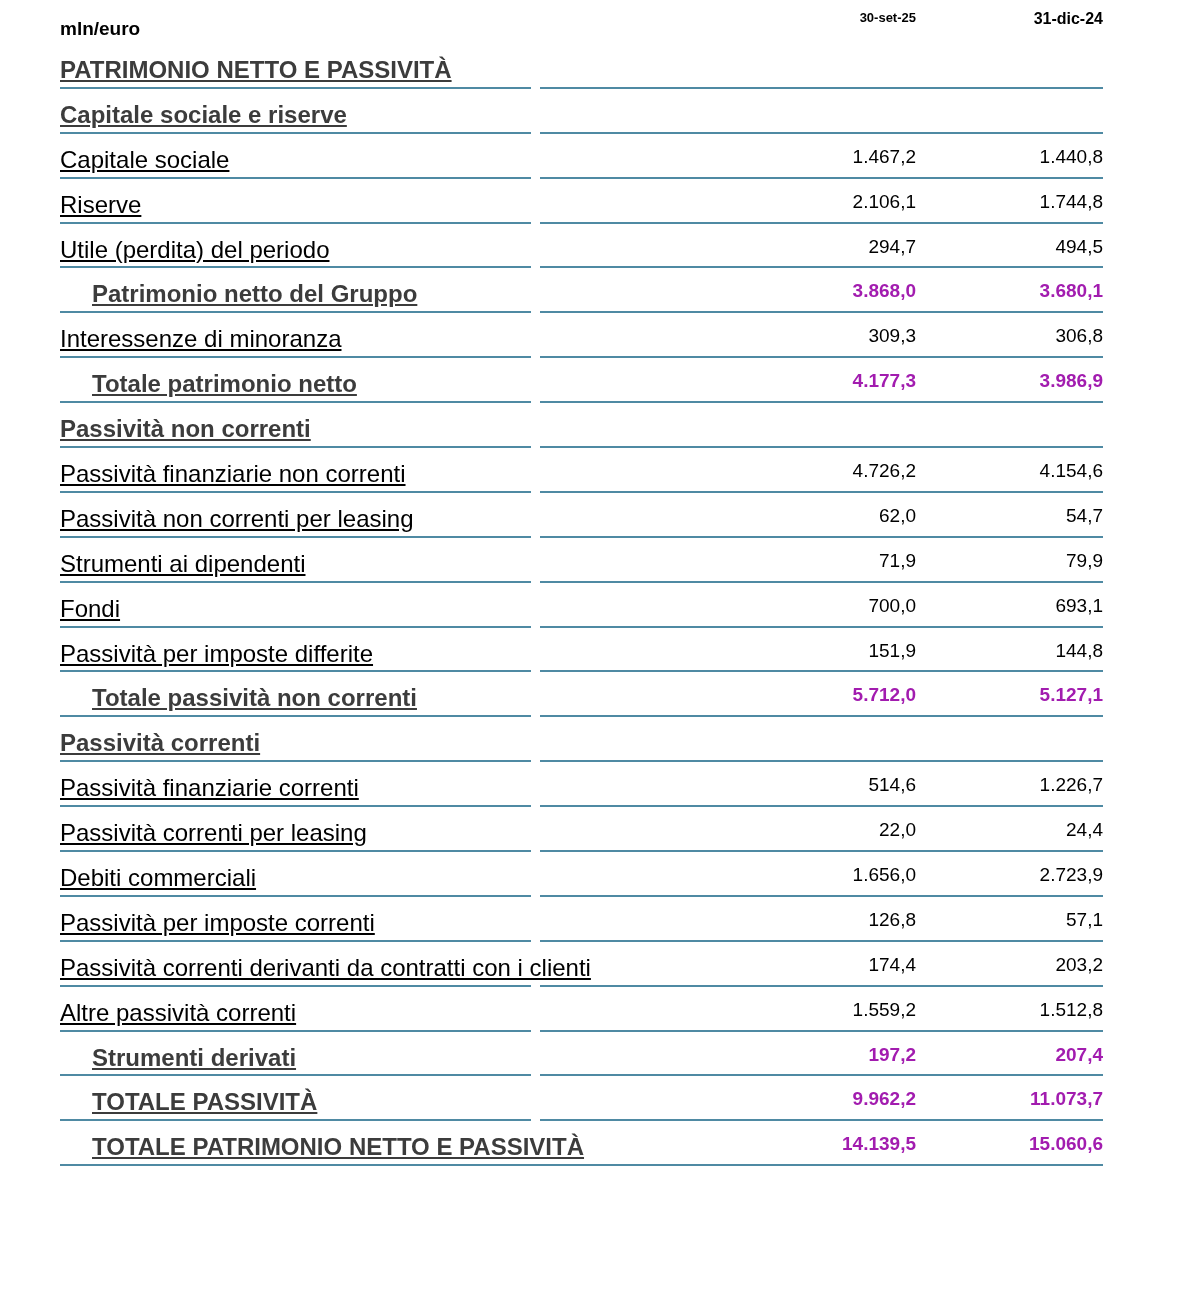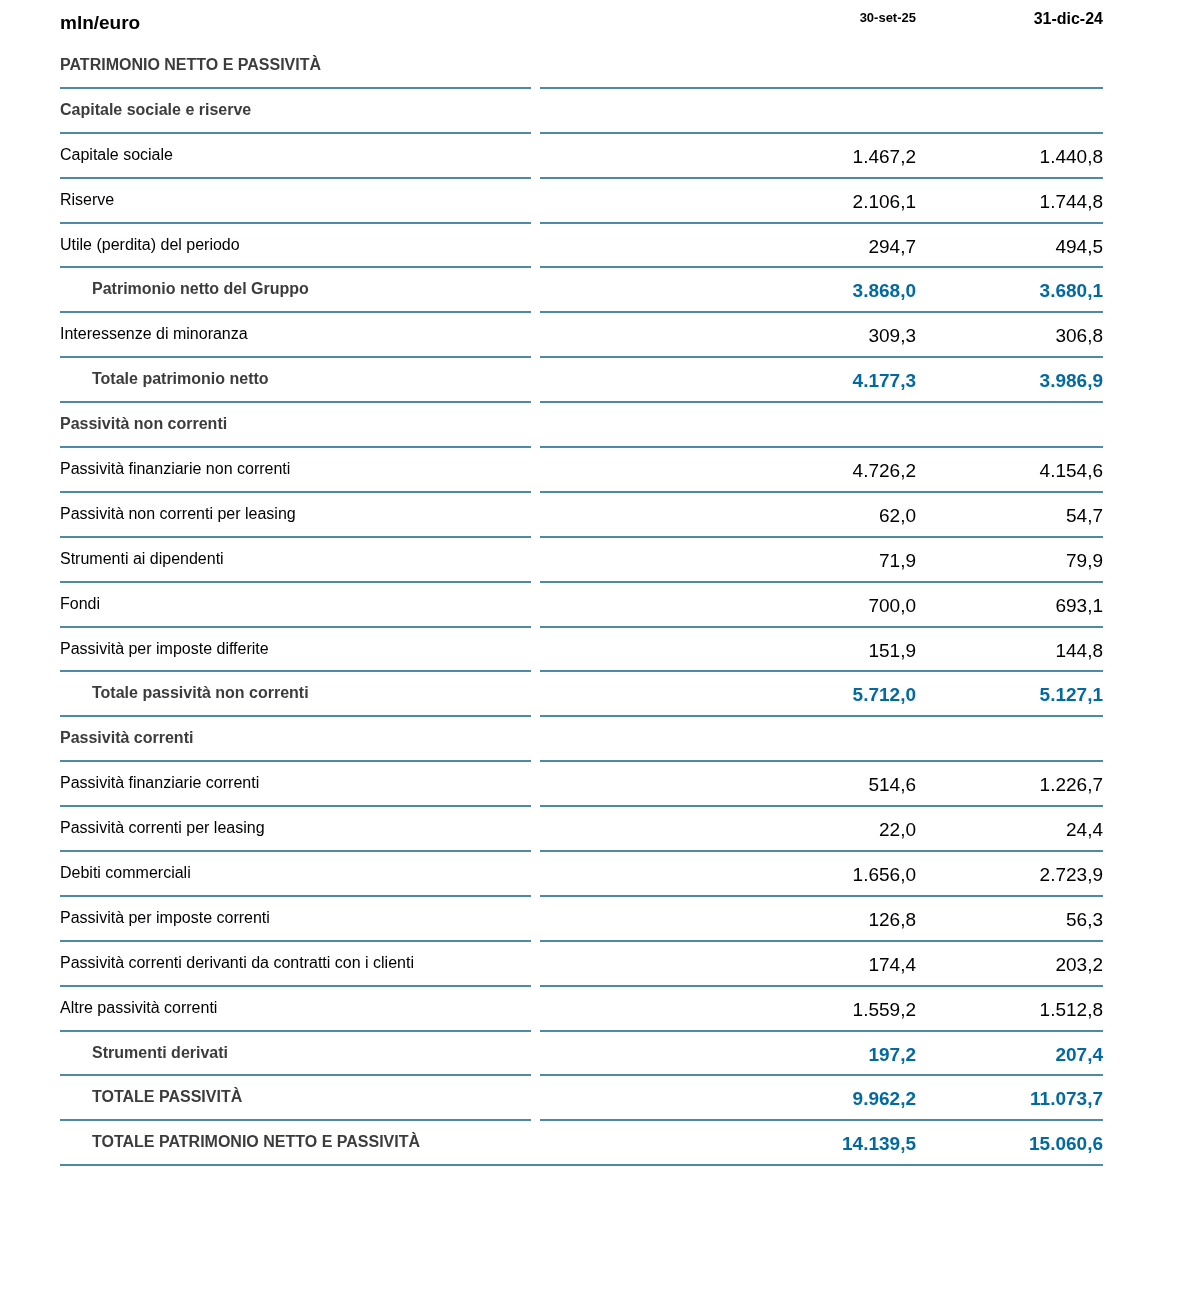--- a/index.html
+++ b/index.html
@@ -1,36 +1,36 @@
 <!DOCTYPE html>
 <html><head>
 <meta charset="utf-8">
 <style>
   html, body { margin: 0; padding: 0; background: #ffffff; }
   body {
     width: 1178px; height: 1312px; position: relative; overflow: hidden;
     font-family: "Liberation Sans", sans-serif; color: #000;
   }
   .hdr { position: absolute; top: 8px; left: 0; width: 1178px; height: 30px; }
-  .hdr .unit { position: absolute; left: 60px; top: 4px; font-size: 19px; font-weight: bold; color: #000; }
+  .hdr .unit { position: absolute; left: 60px; top: 10px; font-size: 19px; font-weight: bold; color: #000; }
   .hdr .c1 { position: absolute; right: 262px; top: 2px; font-size: 13px; font-weight: bold; }
   .hdr .c2 { position: absolute; right: 75px; top: 2px; font-size: 16px; font-weight: bold; }
 
   .rows { position: absolute; top: 44px; left: 0; width: 1178px; }
   .row { position: relative; height: 44.9px; }
-  .row .lbl { position: absolute; left: 60px; top: 12px; font-size: 16px; white-space: nowrap; }
+  .row .lbl { position: absolute; left: 60px; top: 12px; font-size: 24px; white-space: nowrap; text-decoration: underline; }
   .row .v1 { position: absolute; right: 262px; top: 12px; font-size: 19px; text-align: center; }
   .row .v2 { position: absolute; right: 75px; top: 12px; font-size: 19px; text-align: center; }
   .row .ln-l { position: absolute; left: 60px; width: 471px; bottom: 0; height: 2px; background: #4f8aa3; }
   .row .ln-r { position: absolute; left: 540px; width: 563px; bottom: 0; height: 2px; background: #4f8aa3; }
   .row.full .ln-l { width: 1043px; }
 
   .row.section .lbl { font-weight: bold; color: #3c3c3c; }
   .row.total .lbl { font-weight: bold; color: #3c3c3c; margin-left: 32px; }
-  .row.total .v1, .row.total .v2 { font-weight: bold; color: #0369a1; }
+  .row.total .v1, .row.total .v2 { font-weight: bold; color: #a21caf; }
 </style>
 </head>
 <body>
 
 <div class="hdr">
   <span class="unit">mln/euro</span>
   <span class="c1">30-set-25</span>
   <span class="c2">31-dic-24</span>
 </div>
 
@@ -164,21 +164,21 @@
     <div class="row">
       <span class="lbl">Debiti commerciali</span>
       <span class="v1">1.656,0</span>
       <span class="v2">2.723,9</span>
       <div class="ln-l"></div>
       <div class="ln-r"></div>
     </div>
     <div class="row">
       <span class="lbl">Passività per imposte correnti</span>
       <span class="v1">126,8</span>
-      <span class="v2">56,3</span>
+      <span class="v2">57,1</span>
       <div class="ln-l"></div>
       <div class="ln-r"></div>
     </div>
     <div class="row">
       <span class="lbl">Passività correnti derivanti da contratti con i clienti</span>
       <span class="v1">174,4</span>
       <span class="v2">203,2</span>
       <div class="ln-l"></div>
       <div class="ln-r"></div>
     </div>

